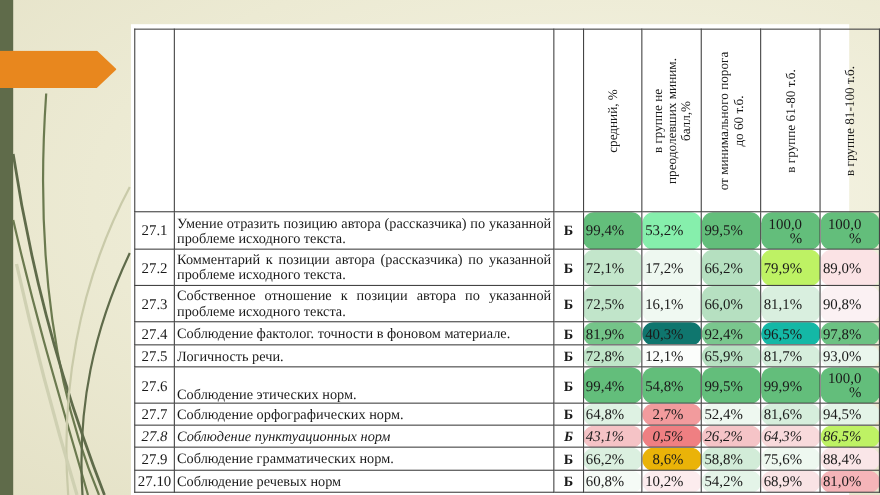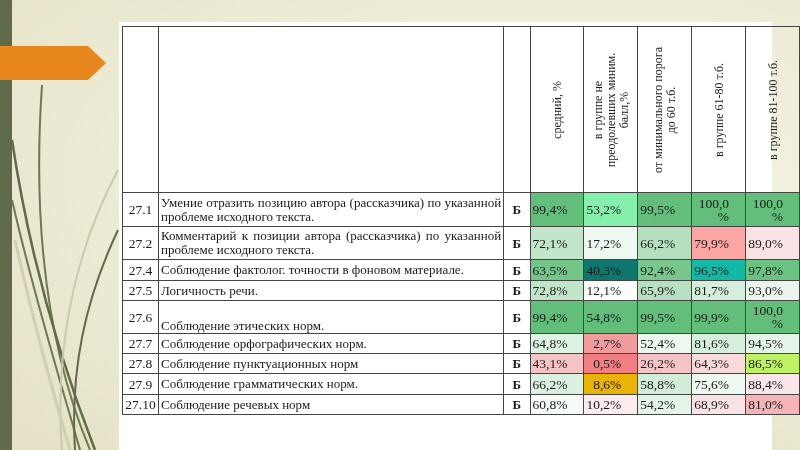--- a/index.html
+++ b/index.html
@@ -12,21 +12,21 @@
   .arrow { position:absolute; left:0; top:46px; width:106px; height:34px; background:#e8871e;
     clip-path: polygon(0 0, 88px 0, 106px 17px, 88px 34px, 0 34px); }
   .deco { position:absolute; left:0; top:0; width:130px; height:450px; }
   .panel { position:absolute; left:119px; top:22px; width:653px; height:428px; background:#ffffff; }
   table { position:absolute; left:122px; top:26px; border-collapse:collapse; table-layout:fixed;
     font-size:13px; color:#1a1a1a; }
   td { border:1.5px solid #444; padding:0 2px; overflow:hidden; line-height:13px; }
   .num { text-align:center; font-size:13.5px; }
   .desc { text-align:justify; text-align-last:left; font-size:13px; line-height:14px; }
   .lvl { text-align:center; font-weight:bold; }
-  .val { text-align:right; font-size:13.5px; padding-right:16px; }
+  .val { text-align:right; font-size:13.5px; padding-right:16px;border-radius:10px; }
   .hdr { height:165px; position:relative; padding:0; }
   .rot { position:absolute; left:50%; top:50%; transform:translate(-50%,-50%) rotate(-90deg);
     white-space:nowrap; text-align:center; font-size:12px; line-height:13px; }
   .val.wrap { line-height:13px; padding-top:0; }
 </style>
 </head>
 <body>
 
 <div class="stripe"></div>
 <svg class="deco" viewBox="0 0 130 450">
@@ -98,28 +98,38 @@
         <td class="val wrap" style="background:#63be7b">100,0 %</td>
         <td class="val wrap" style="background:#63be7b">100,0 %</td>
       </tr>
       <tr style="height: 33px;">
         <td class="num">27.2</td>
         <td class="desc">Комментарий к позиции автора (рассказчика) по указанной проблеме исходного текста.</td>
         <td class="lvl">Б</td>
         <td class="val" style="background:#c3e6cb">72,1%</td>
         <td class="val" style="background:#eef8f0">17,2%</td>
         <td class="val" style="background:#b5e0c0">66,2%</td>
-        <td class="val" style="background:#fca5a5">79,9%</td>
+        <td class="val" style="background:#bef264">79,9%</td>
         <td class="val" style="background:#fbe3e5">89,0%</td>
+      </tr>
+      <tr style="height: 33px;">
+        <td class="num">27.3</td>
+        <td class="desc">Собственное отношение к позиции автора по указанной проблеме исходного текста.</td>
+        <td class="lvl">Б</td>
+        <td class="val" style="background:#c1e5ca">72,5%</td>
+        <td class="val" style="background:#f0f9f2">16,1%</td>
+        <td class="val" style="background:#b6e0c1">66,0%</td>
+        <td class="val" style="background:#d9efdf">81,1%</td>
+        <td class="val" style="background:#fbf1f3">90,8%</td>
       </tr>
       <tr style="height: 21px;">
         <td class="num">27.4</td>
         <td class="desc">Соблюдение фактолог. точности в фоновом материале.</td>
         <td class="lvl">Б</td>
-        <td class="val" style="background:#74c589">63,5%</td>
+        <td class="val" style="background:#74c589">81,9%</td>
         <td class="val" style="background:#0f766e">40,3%</td>
         <td class="val" style="background:#7ac78e">92,4%</td>
         <td class="val" style="background:#14b8a6">96,5%</td>
         <td class="val" style="background:#6cc283">97,8%</td>
       </tr>
       <tr style="height: 20px;">
         <td class="num">27.5</td>
         <td class="desc">Логичность речи.</td>
         <td class="lvl">Б</td>
         <td class="val" style="background:#c0e5c9">72,8%</td>
@@ -141,21 +151,21 @@
       <tr style="height: 20px;">
         <td class="num">27.7</td>
         <td class="desc">Соблюдение орфографических норм.</td>
         <td class="lvl">Б</td>
         <td class="val" style="background:#def2e3">64,8%</td>
         <td class="val" style="background:#f29b9d">2,7%</td>
         <td class="val" style="background:#eef8f0">52,4%</td>
         <td class="val" style="background:#d6eedc">81,6%</td>
         <td class="val" style="background:#e4f4e8">94,5%</td>
       </tr>
-      <tr style="height: 20px;">
+      <tr style="height: 20px; font-style: italic;">
         <td class="num">27.8</td>
         <td class="desc">Соблюдение пунктуационных норм</td>
         <td class="lvl">Б</td>
         <td class="val" style="background:#f5c3c6">43,1%</td>
         <td class="val" style="background:#ef7f82">0,5%</td>
         <td class="val" style="background:#f5c4c7">26,2%</td>
         <td class="val" style="background:#f8dadc">64,3%</td>
         <td class="val" style="background:#bef264">86,5%</td>
       </tr>
       <tr style="height: 21px;">

